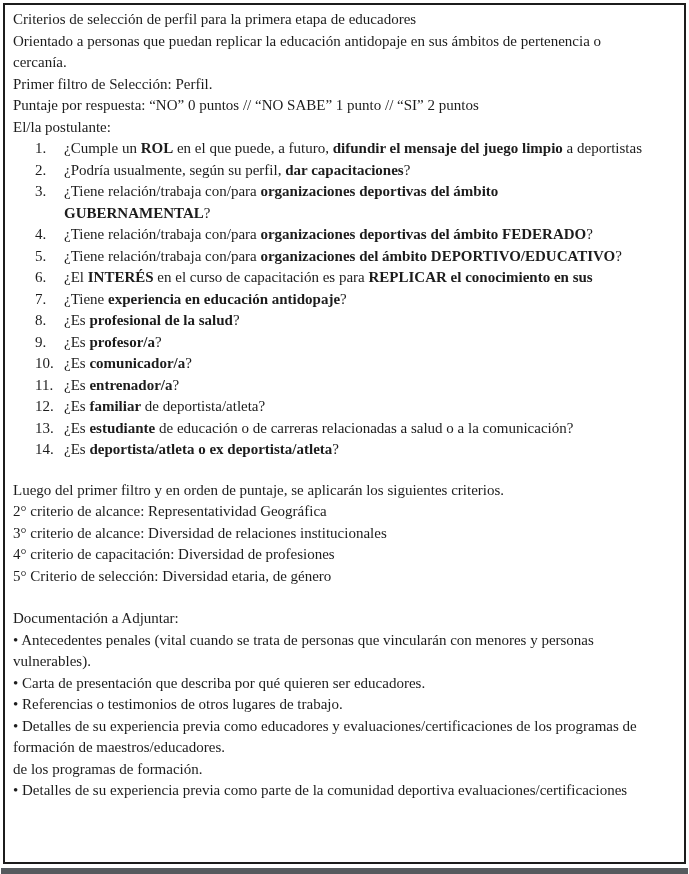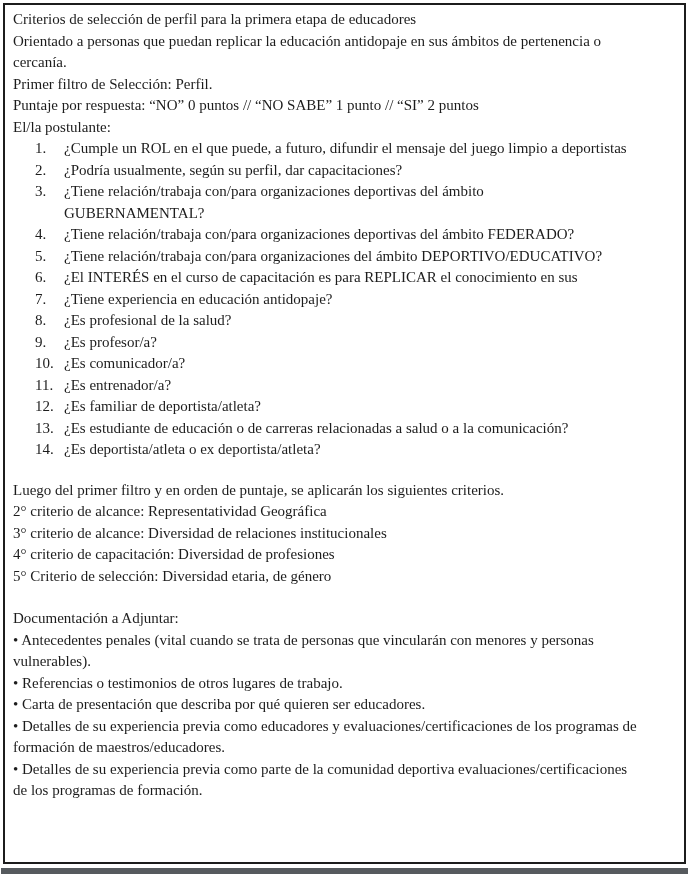--- a/index.html
+++ b/index.html
@@ -11,21 +11,21 @@
   .page{position:absolute;left:0;top:0;width:689px;height:874px;}
   .doc-box{
     position:absolute;left:3px;top:3px;width:683px;height:861px;
     border:2px solid #1c1c1c;box-sizing:border-box;
     padding:4px 4px 16px 8px;overflow:hidden;background:#ffffff;
   }
   .line{font-size:15px;line-height:21.5px;white-space:nowrap;}
   .li{position:relative;padding-left:51px;}
   .li .num{position:absolute;left:22px;}
   .licont{padding-left:51px;}
-  .b{font-weight:normal;}
+  .b{font-weight:bold;}
   .blank{width:100%;}
   .blank-s{height:19px;}
   .blank-m{height:21px;}
   .bottom-bar{
     position:absolute;left:1px;top:868px;width:687px;height:6px;
     background:#565a5e;
   }
 </style>
 </head>
 <body style="background: rgb(255, 255, 255);">
@@ -57,22 +57,22 @@
         <div class="blank blank-s"></div>
         <div class="line p"><span>Luego del primer filtro y en orden de puntaje, se aplicarán los siguientes criterios.</span></div>
         <div class="line p"><span>2° criterio de alcance: Representatividad Geográfica</span></div>
         <div class="line p"><span>3° criterio de alcance: Diversidad de relaciones institucionales</span></div>
         <div class="line p"><span>4° criterio de capacitación: Diversidad de profesiones</span></div>
         <div class="line p"><span>5° Criterio de selección: Diversidad etaria, de género</span></div>
         <div class="blank blank-m"></div>
         <div class="line p"><span>Documentación a Adjuntar:</span></div>
         <div class="line p"><span>• Antecedentes penales (vital cuando se trata de personas que vincularán con menores y personas</span></div>
         <div class="line p"><span>vulnerables).</span></div>
+        <div class="line p"><span>• Carta de presentación que describa por qué quieren ser educadores.</span></div>
         <div class="line p"><span>• Referencias o testimonios de otros lugares de trabajo.</span></div>
-        <div class="line p"><span>• Carta de presentación que describa por qué quieren ser educadores.</span></div>
         <div class="line p"><span>• Detalles de su experiencia previa como educadores y evaluaciones/certificaciones de los programas de</span></div>
         <div class="line p"><span>formación de maestros/educadores.</span></div>
+        <div class="line p"><span>de los programas de formación.</span></div>
         <div class="line p"><span>• Detalles de su experiencia previa como parte de la comunidad deportiva evaluaciones/certificaciones</span></div>
-        <div class="line p"><span>de los programas de formación.</span></div>
       </div>
   </div>
   <div class="bottom-bar" style="background: rgb(86, 90, 94);"></div>
 </div>
 
 </body></html>

